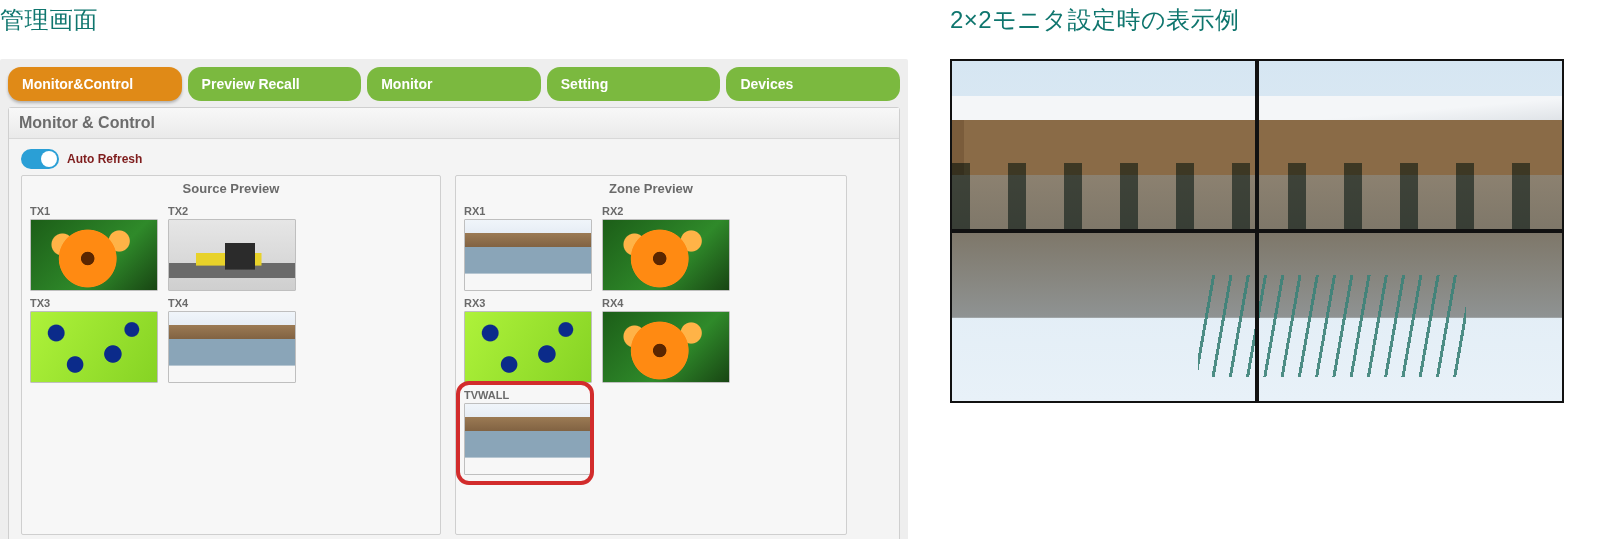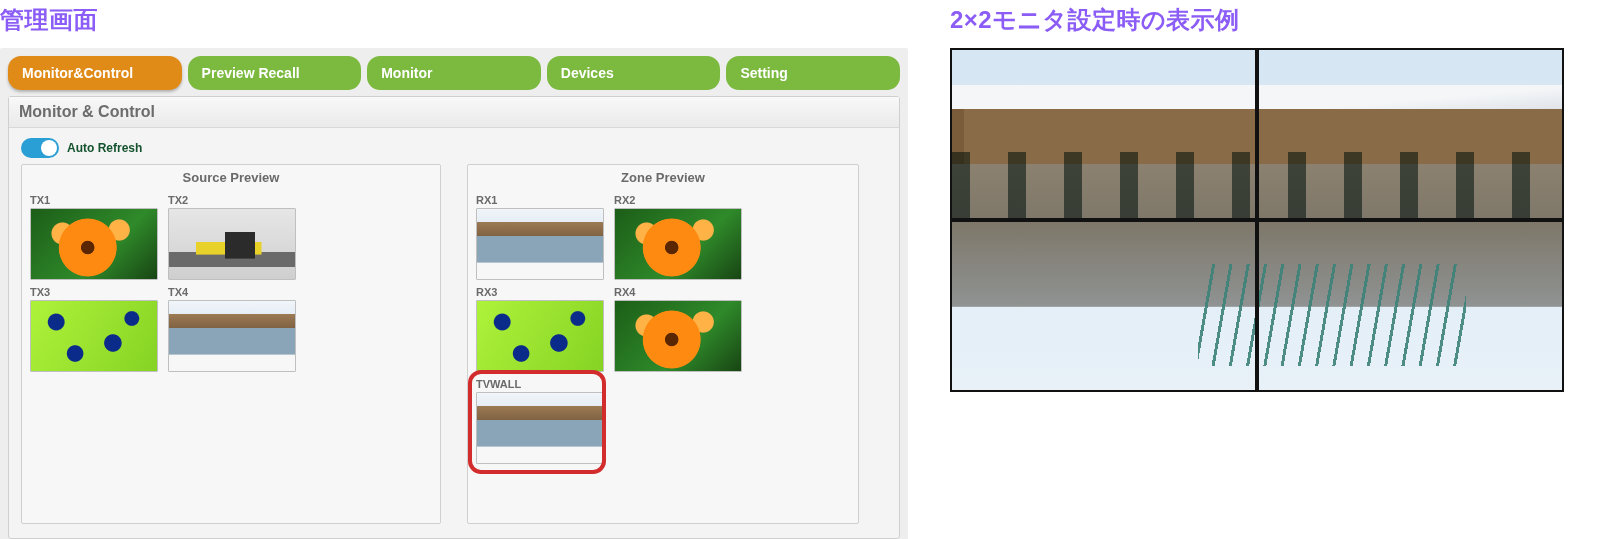--- a/index.html
+++ b/index.html
@@ -10,23 +10,23 @@
     height: 539px;
     overflow: hidden;
     display: flex;
     gap: 30px;
     padding-top: 4px;
   }
   .left-col { width: 920px; }
   .right-col { width: 620px; }
   .section-title {
     font-size: 24px;
-    color: #8b5cf6;
-    margin-bottom: 12px;
-    font-weight: 700;
+    color: #0f766e;
+    margin-bottom: 23px;
+    font-weight: 400;
     letter-spacing: 0.5px;
   }
   .admin-panel {
     background: #eeeeee;
     padding: 8px;
     width: 908px;
     border-radius: 2px;
   }
   .tab-row { display: flex; gap: 6px; }
   .tab {
@@ -74,22 +74,22 @@
     cursor: pointer;
   }
   .toggle.on { background: #2a9fd6; }
   .toggle .knob {
     position: absolute;
     width: 16px; height: 16px;
     background: #fff;
     border-radius: 50%;
     top: 2px; right: 2px;
   }
-  .auto-refresh-label { font-size: 12px; font-weight: 700; color: #14532d; }
-  .preview-row { display: flex; gap: 26px; }
+  .auto-refresh-label { font-size: 12px; font-weight: 700; color: #7f1d1d; }
+  .preview-row { display: flex; gap: 14px; }
   .preview-box {
     background: #f7f7f7;
     border: 1px solid #cfcfcf;
     border-radius: 2px;
     height: 360px;
     position: relative;
   }
   .preview-box.source { width: 420px; }
   .preview-box.zone { width: 392px; }
   .preview-title {
@@ -206,22 +206,22 @@
 <body>
 
 <div class="left-col">
   <div class="section-title">管理画面</div>
 
   <div class="admin-panel">
     <div class="tab-row">
       <div class="tab active">Monitor&amp;Control</div>
       <div class="tab">Preview Recall</div>
       <div class="tab">Monitor</div>
+      <div class="tab">Setting</div>
       <div class="tab">Devices</div>
-      <div class="tab">Setting</div>
     </div>
 
     <div class="panel">
       <div class="panel-header">Monitor &amp; Control</div>
       <div class="panel-body">
         <div class="auto-refresh-row">
           <div class="toggle on">
               <div class="knob"></div>
             </div>
           <span class="auto-refresh-label">Auto Refresh</span>

